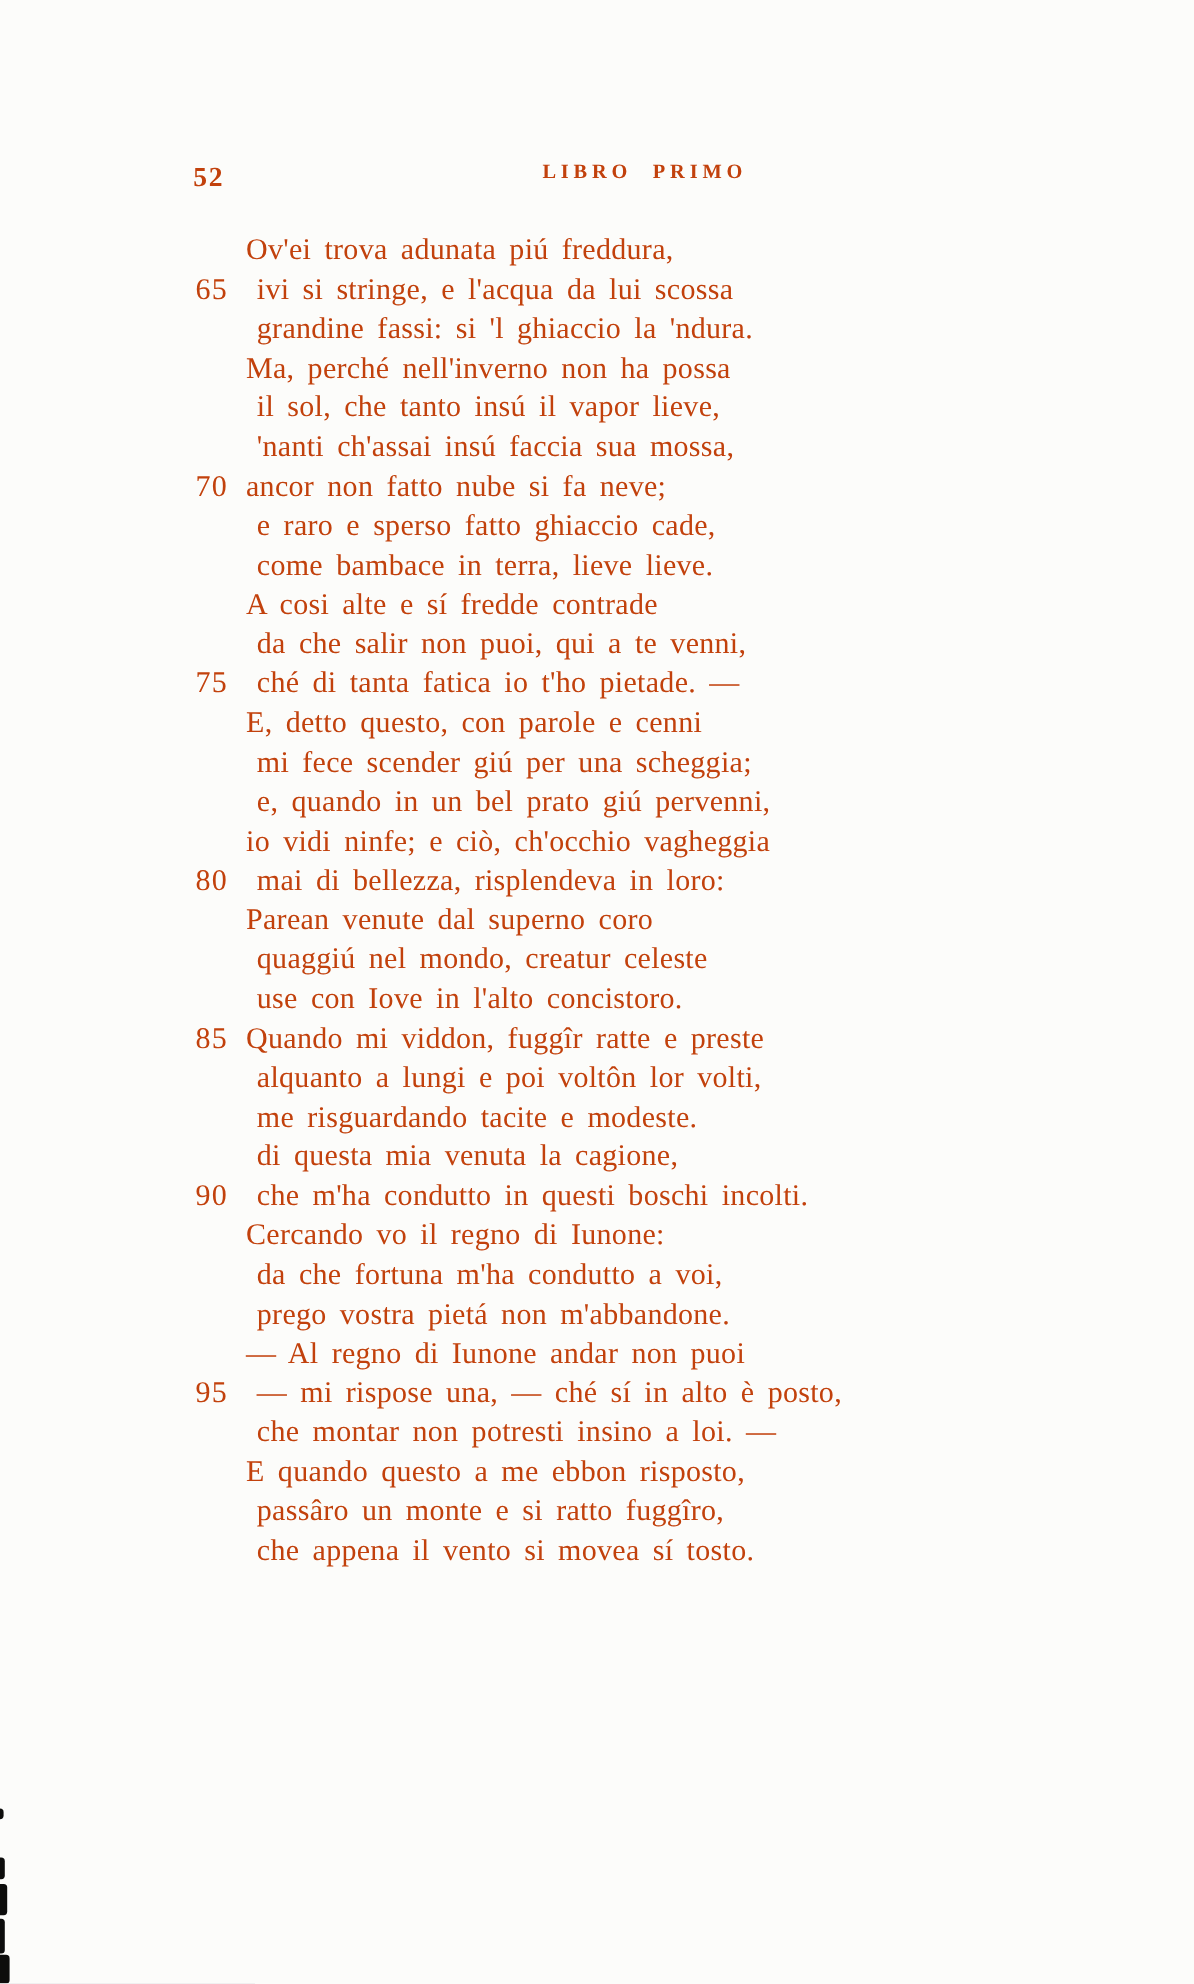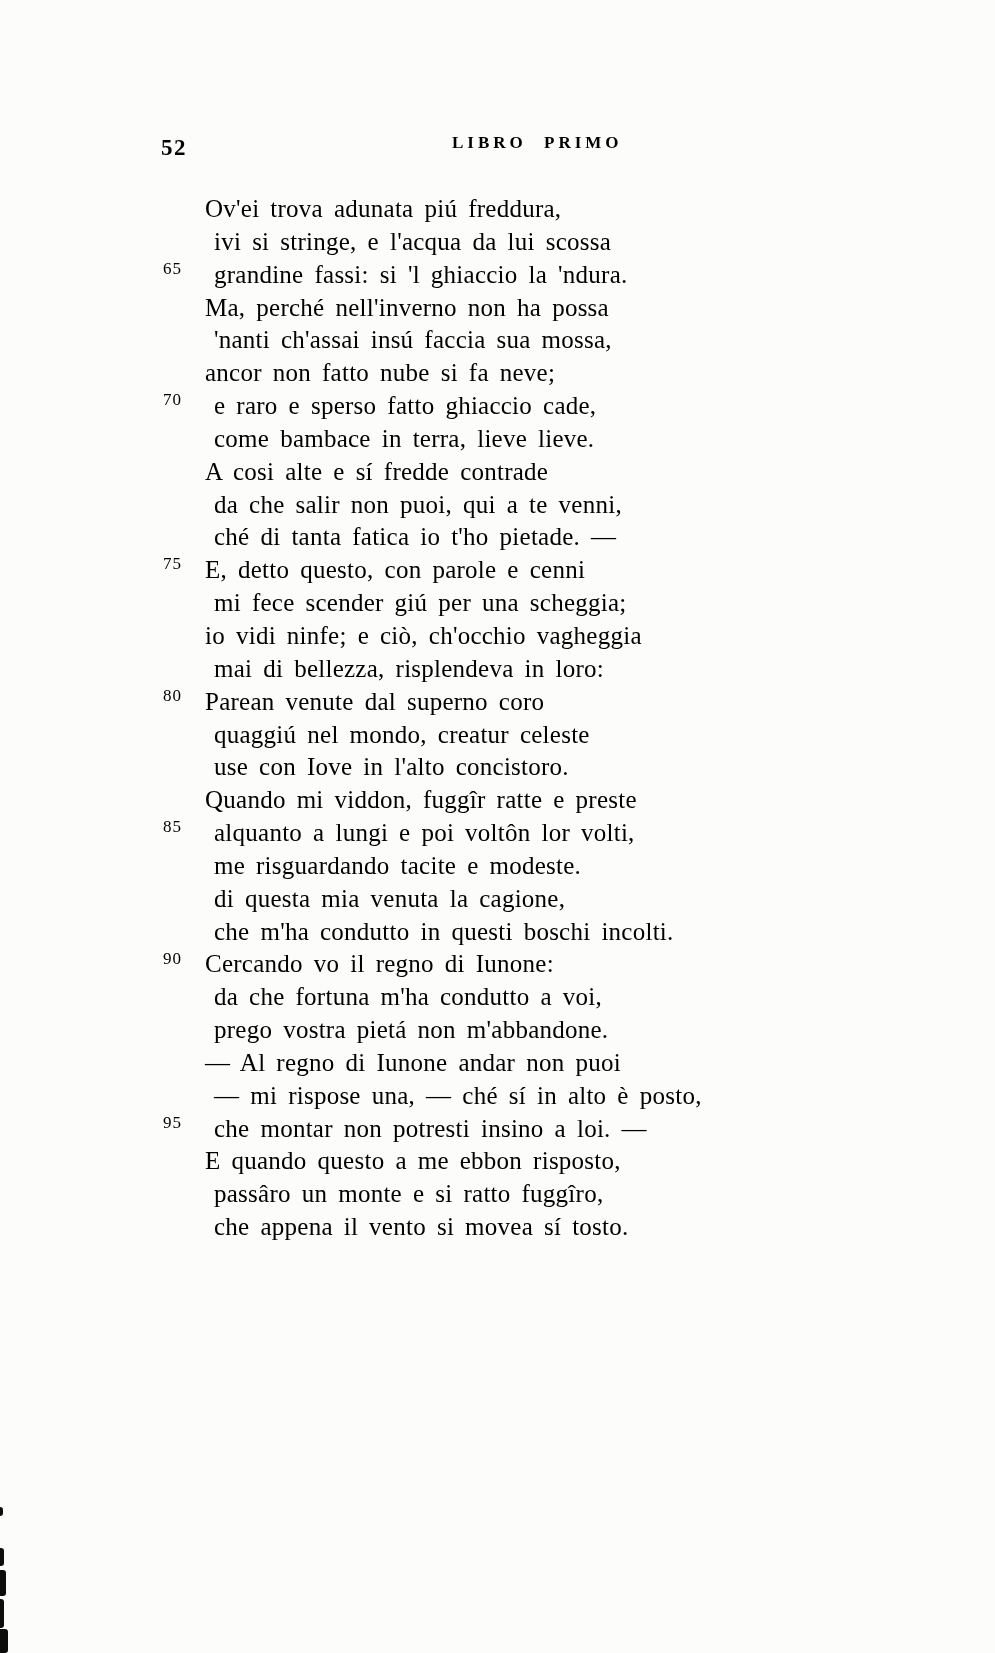--- a/index.html
+++ b/index.html
@@ -2,42 +2,42 @@
 <html><head>
 <meta charset="utf-8">
 <style>
   html,body{margin:0;padding:0;background:#e8e8e8;}
   .page{
     position:relative;
     width:995px;height:1653px;
     background:#fcfcfa;
     overflow:hidden;
     font-family:"Liberation Serif", serif;
-    color:#000000;
+    color:#c2410c;
   }
   .page-number{
     position:absolute;left:161px;top:135px;
     font-size:23px;font-weight:700;letter-spacing:1.5px;
   }
   .running-header{
     position:absolute;left:452px;top:133px;
     font-size:17px;font-weight:700;
     letter-spacing:4px;word-spacing:9px;text-align:center;
   }
   .poem{
     position:absolute;left:150px;top:193px;width:800px;
   }
   .verse-row{
     position:relative;
     height:32.85px;line-height:32.85px;
     white-space:nowrap;
   }
   .verse-num{
     position:absolute;left:13px;top:0;
-    font-size:17px;letter-spacing:1px;margin-top:27px;
+    font-size:25px;letter-spacing:1px;
   }
   .verse-text{
     display:block;margin-left:64px;
     font-size:25px;
     word-spacing:4.5px;letter-spacing:0.25px;
   }
   .verse-row.indent .verse-text{margin-left:55px;}
   .artifact{
     position:absolute;left:0;background:#0d0d0c;
     border-radius:0 3px 3px 0;
@@ -69,20 +69,24 @@
       <div class="verse-row">
       <span class="verse-num"></span>
       <span class="verse-text">grandine fassi: si 'l ghiaccio la 'ndura.</span>
     </div>
       <div class="verse-row indent">
       <span class="verse-num"></span>
       <span class="verse-text">Ma, perché nell'inverno non ha possa</span>
     </div>
       <div class="verse-row">
       <span class="verse-num"></span>
+      <span class="verse-text">il sol, che tanto insú il vapor lieve,</span>
+    </div>
+      <div class="verse-row">
+      <span class="verse-num"></span>
       <span class="verse-text">'nanti ch'assai insú faccia sua mossa,</span>
     </div>
       <div class="verse-row indent">
       <span class="verse-num">70</span>
       <span class="verse-text">ancor non fatto nube si fa neve;</span>
     </div>
       <div class="verse-row">
       <span class="verse-num"></span>
       <span class="verse-text">e raro e sperso fatto ghiaccio cade,</span>
     </div>
@@ -102,20 +106,24 @@
       <span class="verse-num">75</span>
       <span class="verse-text">ché di tanta fatica io t'ho pietade. —</span>
     </div>
       <div class="verse-row indent">
       <span class="verse-num"></span>
       <span class="verse-text">E, detto questo, con parole e cenni</span>
     </div>
       <div class="verse-row">
       <span class="verse-num"></span>
       <span class="verse-text">mi fece scender giú per una scheggia;</span>
+    </div>
+      <div class="verse-row">
+      <span class="verse-num"></span>
+      <span class="verse-text">e, quando in un bel prato giú pervenni,</span>
     </div>
       <div class="verse-row indent">
       <span class="verse-num"></span>
       <span class="verse-text">io vidi ninfe; e ciò, ch'occhio vagheggia</span>
     </div>
       <div class="verse-row">
       <span class="verse-num">80</span>
       <span class="verse-text">mai di bellezza, risplendeva in loro:</span>
     </div>
       <div class="verse-row indent">

